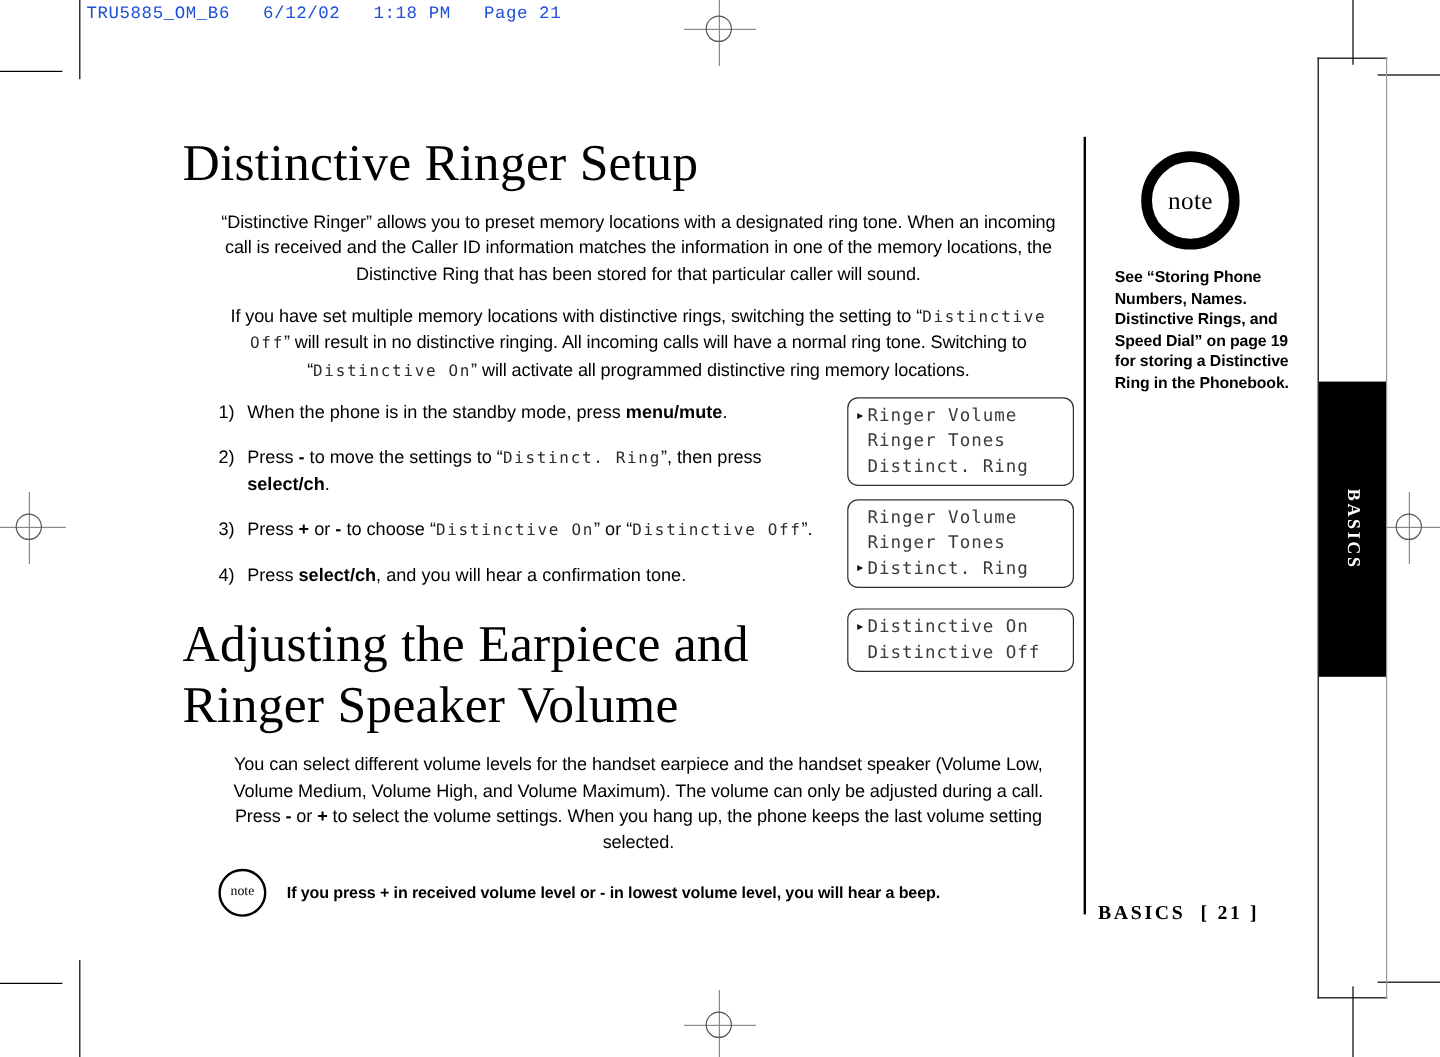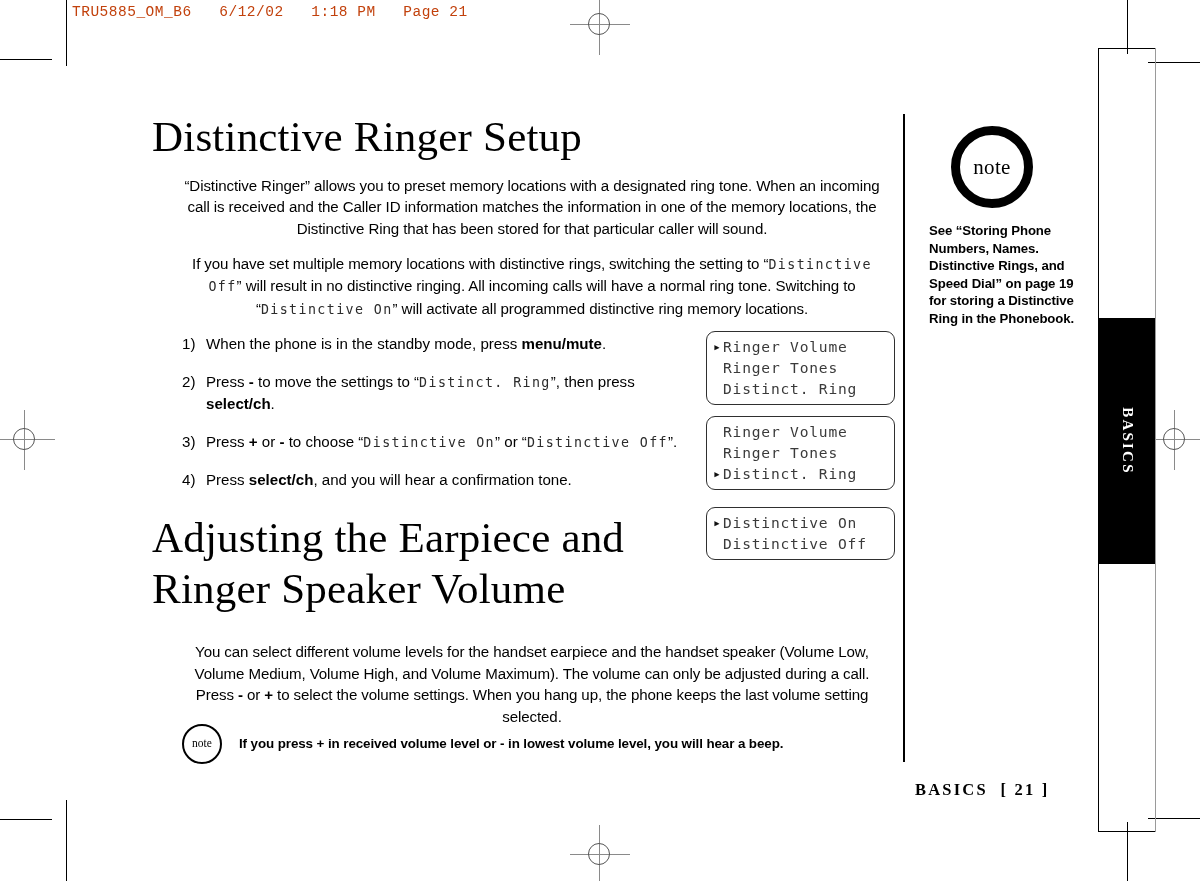--- a/index.html
+++ b/index.html
@@ -58,21 +58,21 @@
   }
 
   
   .slug {
     position: absolute;
     left: 72px;
     top: 4px;
     font-family: "Liberation Mono", "DejaVu Sans Mono", monospace;
     font-size: 14.5px;
     letter-spacing: 0.5px;
-    color: #c2410c;
+    color: #1d4ed8;
     white-space: pre;
   }
 
   
   .frame-box {
     position: absolute;
     left: 1098px;
     top: 48px;
     width: 58px;
     height: 784px;
@@ -133,21 +133,21 @@
   h1.heading {
     font-family: "Liberation Serif", serif;
     font-weight: 400;
     font-size: 43px;
     line-height: 1.18;
     margin: 0 0 12px 0;
     letter-spacing: 0.2px;
   }
   h1.heading.second {
     margin-top: 22px;
-    margin-bottom: 27px;
+    margin-bottom: 13px;
   }
 
   .body-block {
     margin-left: 30px;
     width: 700px;
     text-align: center;
   }
 
   p.para {
     font-size: 15.1px;
@@ -290,21 +290,21 @@
     font-size: 13.4px;
     line-height: 18px;
     font-weight: 600;
     letter-spacing: -0.1px;
   }
 
   
   .footer {
     position: absolute;
     left: 915px;
-    top: 780px;
+    top: 751px;
     font-family: "Liberation Serif", serif;
     font-weight: 700;
     font-size: 16.5px;
     letter-spacing: 2.2px;
     white-space: pre;
   }
 </style>
 </head>
 <body>
 

